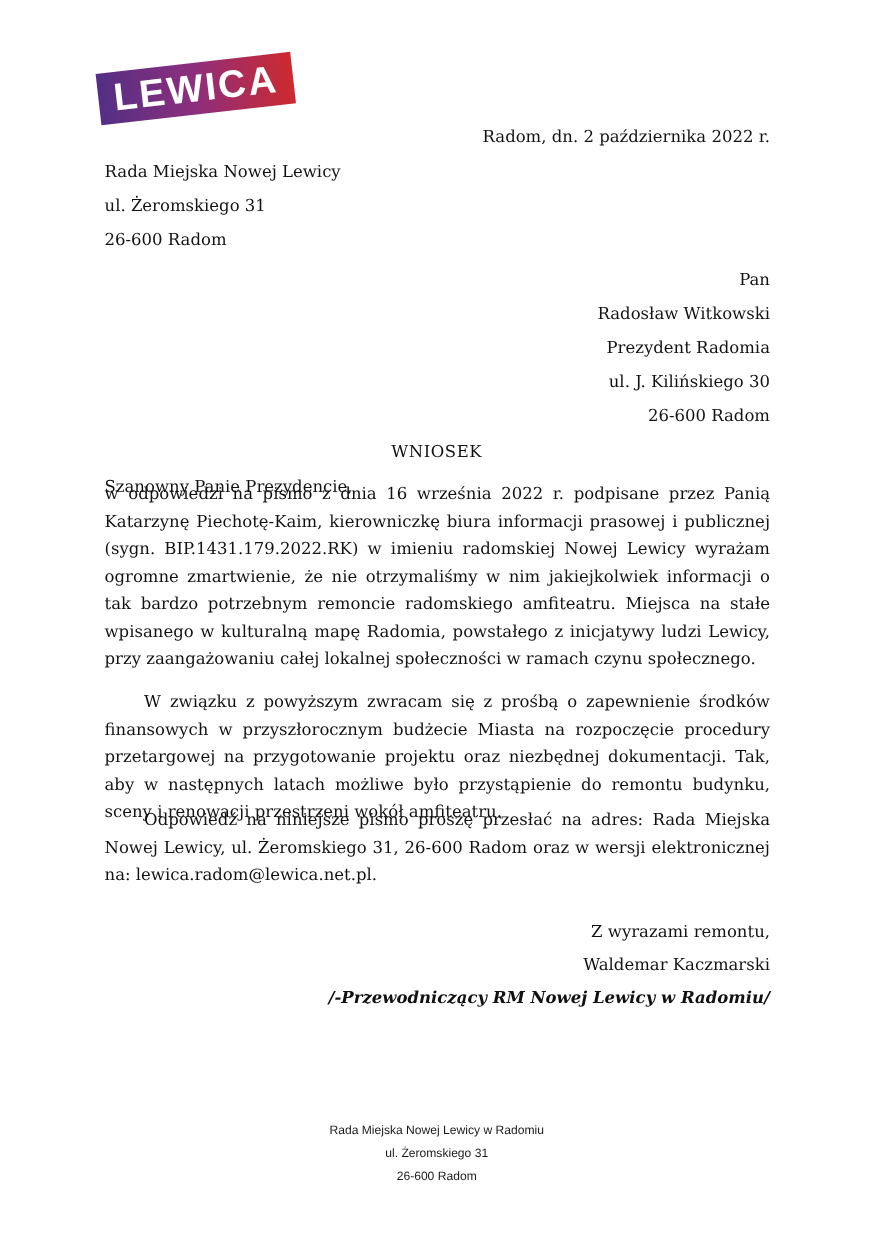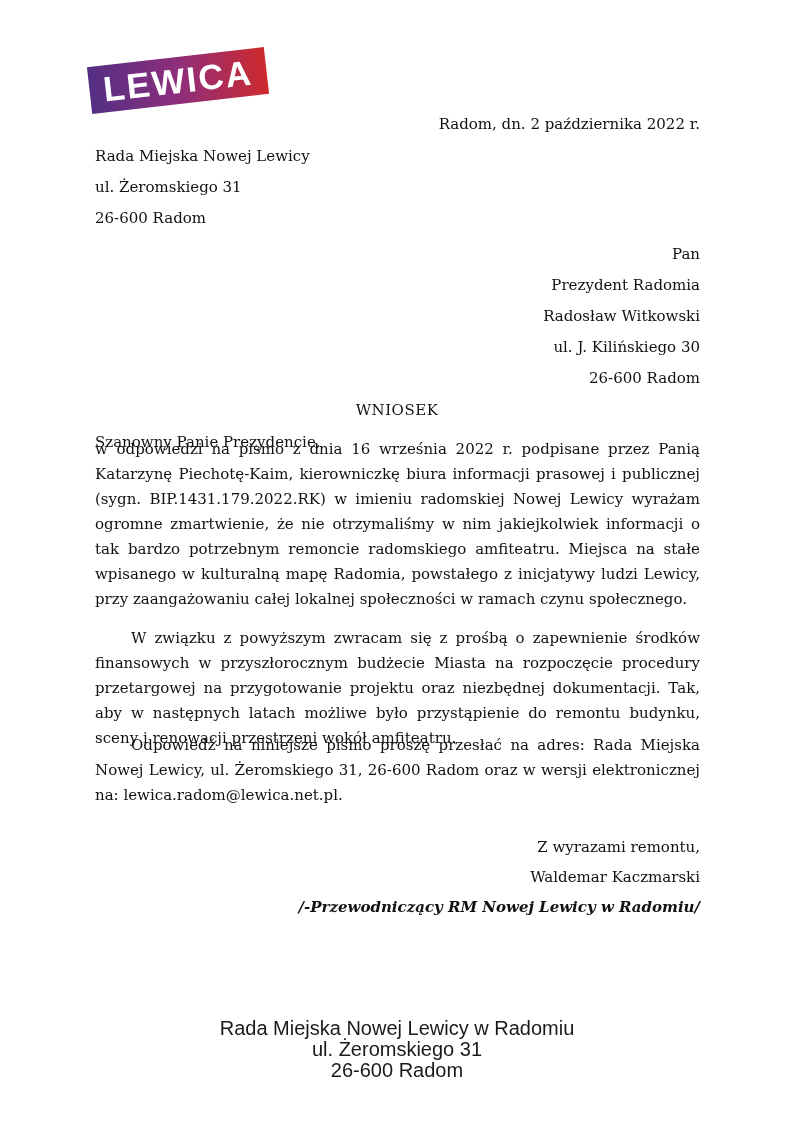--- a/index.html
+++ b/index.html
@@ -74,21 +74,21 @@
   .closing-block {
     left: 95px; right: 94px; top: 835px;
     text-align: right;
   }
   .closing-block .line { margin-bottom: 5px; }
   .closing-role { font-style: italic; font-weight: bold; }
   .footer-block {
     left: 0; right: 0; top: 1018px;
     text-align: center;
     font-family: "Liberation Sans", sans-serif;
-    font-size: 20px;
+    font-size: 11px;
     line-height: 21px;
     color: #1a1a1a;
   }
 </style>
 </head>
 <body>
 
 <div class="page">
 
   <div class="logo-band">
@@ -98,22 +98,22 @@
   <div class="abs date-block">Radom, dn. 2 października 2022 r.</div>
 
   <div class="abs sender-block">
     <div class="line">Rada Miejska Nowej Lewicy</div>
     <div class="line">ul. Żeromskiego 31</div>
     <div class="line">26-600 Radom</div>
   </div>
 
   <div class="abs recipient-block">
     <div class="line">Pan</div>
+    <div class="line">Radosław Witkowski</div>
     <div class="line">Prezydent Radomia</div>
-    <div class="line">Radosław Witkowski</div>
     <div class="line">ul. J. Kilińskiego 30</div>
     <div class="line">26-600 Radom</div>
   </div>
 
   <div class="abs subject-block">WNIOSEK</div>
 
   <div class="abs salutation-block">Szanowny Panie Prezydencie,</div>
 
   <div class="abs para para-1">w odpowiedzi na pismo z dnia 16 września 2022 r. podpisane przez Panią Katarzynę Piechotę-Kaim, kierowniczkę biura informacji prasowej i publicznej (sygn. BIP.1431.179.2022.RK) w imieniu radomskiej Nowej Lewicy wyrażam ogromne zmartwienie, że nie otrzymaliśmy w nim jakiejkolwiek informacji o tak bardzo potrzebnym remoncie radomskiego amfiteatru. Miejsca na stałe wpisanego w kulturalną mapę Radomia, powstałego z inicjatywy ludzi Lewicy, przy zaangażowaniu całej lokalnej społeczności w ramach czynu społecznego.</div>
 

